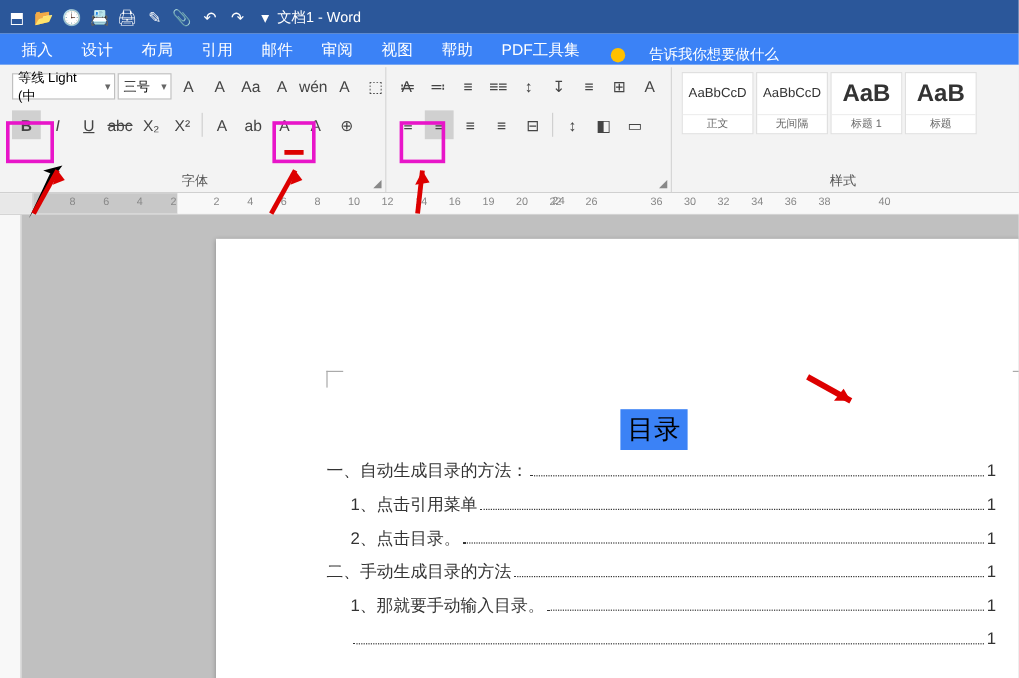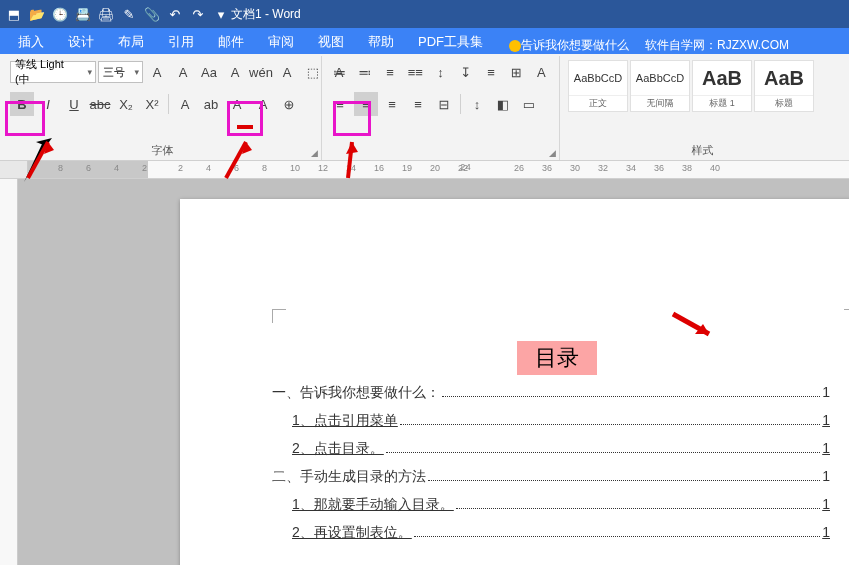--- a/index.html
+++ b/index.html
@@ -5,21 +5,21 @@
 * { margin: 0; padding: 0; box-sizing: border-box; font-family: "Microsoft YaHei", sans-serif; }
 body { background: #e6e6e6; width: 849px; height: 565px; overflow: hidden; position: relative; }
 
 .titlebar { background: #2b579a; height: 28px; display: flex; align-items: center; padding: 0 4px; }
 .quick-access { display: flex; align-items: center; gap: 3px; }
 .quick-access .qa-btn { width: 20px; height: 20px; display: flex; align-items: center; justify-content: center; color: #fff; font-size: 13px; cursor: pointer; }
 .titlebar .title { flex: 1; text-align: left; color: #fff; font-size: 12px; }
 
 .tabs { background: #3b82f6; height: 26px; display: flex; align-items: flex-end; padding: 0 6px; gap: 4px; }
 .tab { color: #fff; font-size: 13px; padding: 3px 12px; cursor: pointer; }
-.tell-me { color: #fff; font-size: 12px; display: flex; align-items: center; gap: 0; margin-left: 10px; }
+.tell-me { color: #fff; font-size: 12px; display: flex; align-items: center; gap: 20px; margin-left: 10px; }
 .bulb { width: 12px; height: 12px; background: #ffc000; border-radius: 50%; }
 .link-text { color: #fff; font-size: 12px; margin-left: 12px; }
 
 .ribbon { background: #f3f3f3; height: 107px; border-bottom: 1px solid #d0d0d0; display: flex; padding: 2px 4px 0; }
 .group { border-right: 1px solid #d6d6d6; padding: 2px 6px 0; display: flex; flex-direction: column; position: relative; }
 .group-rows { display: flex; flex-direction: column; gap: 4px; }
 .row { display: flex; align-items: center; gap: 2px; height: 28px; }
 .combo { border: 1px solid #c0c0c0; background: #fff; font-size: 11px; height: 22px; padding: 0 14px 0 4px; min-width: 78px; display: flex; align-items: center; position: relative; }
 .combo::after { content: "▾"; position: absolute; right: 3px; font-size: 9px; color: #666; }
 .btn { width: 24px; height: 24px; display: flex; align-items: center; justify-content: center; font-size: 13px; color: #444; cursor: pointer; }
@@ -39,27 +39,27 @@
 .ruler-left { position: absolute; left: 28px; right: 0; height: 100%; display: flex; align-items: center; }
 .ruler-dark { background: #c8c8c8; height: 100%; }
 .ruler-light { background: #f8f8f8; height: 100%; flex: 1; }
 .ruler-num { position: absolute; top: 2px; }
 
 .document-area { background: #c0c0c0; height: calc(100% - 179px); position: relative; overflow: hidden; }
 .vruler { position: absolute; left: 0; top: 0; bottom: 0; width: 18px; background: #f8f8f8; border-right: 1px solid #ccc; }
 .page { position: absolute; left: 180px; top: 20px; width: 680px; height: 900px; background: #fff; box-shadow: 0 1px 4px rgba(0,0,0,0.3); }
 .page-margin-tl { position: absolute; left: 92px; top: 110px; width: 14px; height: 14px; border-top: 1px solid #aaa; border-left: 1px solid #aaa; }
 .page-margin-tr { position: absolute; right: 2px; top: 110px; width: 14px; height: 14px; border-top: 1px solid #aaa; border-right: 1px solid #aaa; }
-.toc-title { position: absolute; left: 337px; top: 142px; font-size: 22px; background: #fca5a5; padding: 2px 18px; }
+.toc-title { position: absolute; left: 337px; top: 142px; font-size: 22px; background: #3b82f6; padding: 2px 6px; }
 .toc-lines { position: absolute; left: 92px; top: 185px; right: 30px; font-size: 14px; color: #333; }
 .toc-line { display: flex; align-items: baseline; margin-bottom: 10px; }
 .toc-text { white-space: nowrap; }
 .toc-dots { flex: 1; border-bottom: 1px dotted #333; margin: 0 2px 2px; }
 .toc-page { }
-.toc-lv2 { padding-left: 20px; text-decoration: underline; }
+.toc-lv2 { padding-left: 20px; }
 
 .highlight { border: 3px solid #e815c9; position: absolute; z-index: 5; }
 .h1 { left: 5px; top: 101px; width: 40px; height: 35px; }
 .h2 { left: 227px; top: 101px; width: 36px; height: 35px; }
 .h3 { left: 333px; top: 101px; width: 38px; height: 35px; }
 .color-under { position: absolute; left: 237px; top: 125px; width: 16px; height: 4px; background: #d00; z-index: 4; }
 
 .arrow { position: absolute; z-index: 10; }
 .arrow svg { width: 60px; height: 60px; }
 </style>
@@ -91,21 +91,20 @@
       <div class="tab">邮件</div>
       <div class="tab">审阅</div>
       <div class="tab">视图</div>
       <div class="tab">帮助</div>
       <div class="tab">PDF工具集</div>
     </div>
   <div class="tell-me">
       <div class="bulb"></div>
       <span>告诉我你想要做什么</span>
     </div>
-  <div class="link-text">软件自学网：RJZXW.COM</div>
 </div>
 
 <div class="ribbon">
   <div class="group" style="width:318px">
     <div class="group-rows">
       <div class="row">
         <div class="combo" style="min-width:86px">等线 Light (中</div>
         <div class="combo" style="min-width:45px">三号</div>
         <div id="font-r1" style="display: flex; gap: 2px;">
             <div class="btn">A</div>
@@ -200,40 +199,40 @@
       <span class="ruler-num" style="left: 206px;">6</span>
       <span class="ruler-num" style="left: 234px;">8</span>
       <span class="ruler-num" style="left: 262px;">10</span>
       <span class="ruler-num" style="left: 290px;">12</span>
       <span class="ruler-num" style="left: 318px;">14</span>
       <span class="ruler-num" style="left: 346px;">16</span>
       <span class="ruler-num" style="left: 374px;">19</span>
       <span class="ruler-num" style="left: 402px;">20</span>
       <span class="ruler-num" style="left: 430px;">22</span>
       <span class="ruler-num" style="left: 432px; font-family: Liberation Mono, monospace;">24</span>
-      <span class="ruler-num" style="left: 486px;">26</span>
+      <span class="ruler-num" style="left: 460px;">26</span>
       <span class="ruler-num" style="left: 514px;">36</span>
       <span class="ruler-num" style="left: 542px;">30</span>
       <span class="ruler-num" style="left: 570px;">32</span>
       <span class="ruler-num" style="left: 598px;">34</span>
       <span class="ruler-num" style="left: 626px;">36</span>
       <span class="ruler-num" style="left: 654px;">38</span>
-      <span class="ruler-num" style="left: 682px;">40</span>
+      <span class="ruler-num" style="left: 704px;">40</span>
     </div>
 </div>
 
 <div class="document-area">
   <div class="vruler"></div>
   <div class="page">
     <div class="page-margin-tl"></div>
     <div class="page-margin-tr"></div>
     <div class="toc-title">目录</div>
     <div class="toc-lines" id="toc-lines">
         <div class="toc-line">
-          <span class="toc-text">一、告诉我你想要做什么：</span>
+          <span class="toc-text">一、自动生成目录的方法：</span>
           <span class="toc-dots"></span>
           <span class="toc-page">1</span>
         </div>
         <div class="toc-line toc-lv2">
           <span class="toc-text">1、点击引用菜单</span>
           <span class="toc-dots"></span>
           <span class="toc-page">1</span>
         </div>
         <div class="toc-line toc-lv2">
           <span class="toc-text">2、点击目录。</span>
@@ -244,21 +243,20 @@
           <span class="toc-text">二、手动生成目录的方法</span>
           <span class="toc-dots"></span>
           <span class="toc-page">1</span>
         </div>
         <div class="toc-line toc-lv2">
           <span class="toc-text">1、那就要手动输入目录。</span>
           <span class="toc-dots"></span>
           <span class="toc-page">1</span>
         </div>
         <div class="toc-line toc-lv2">
-          <span class="toc-text">2、再设置制表位。</span>
           <span class="toc-dots"></span>
           <span class="toc-page">1</span>
         </div>
       </div>
   </div>
 </div>
 
 <div class="highlight h1"></div>
 <div class="highlight h2"></div>
 <div class="highlight h3"></div>

